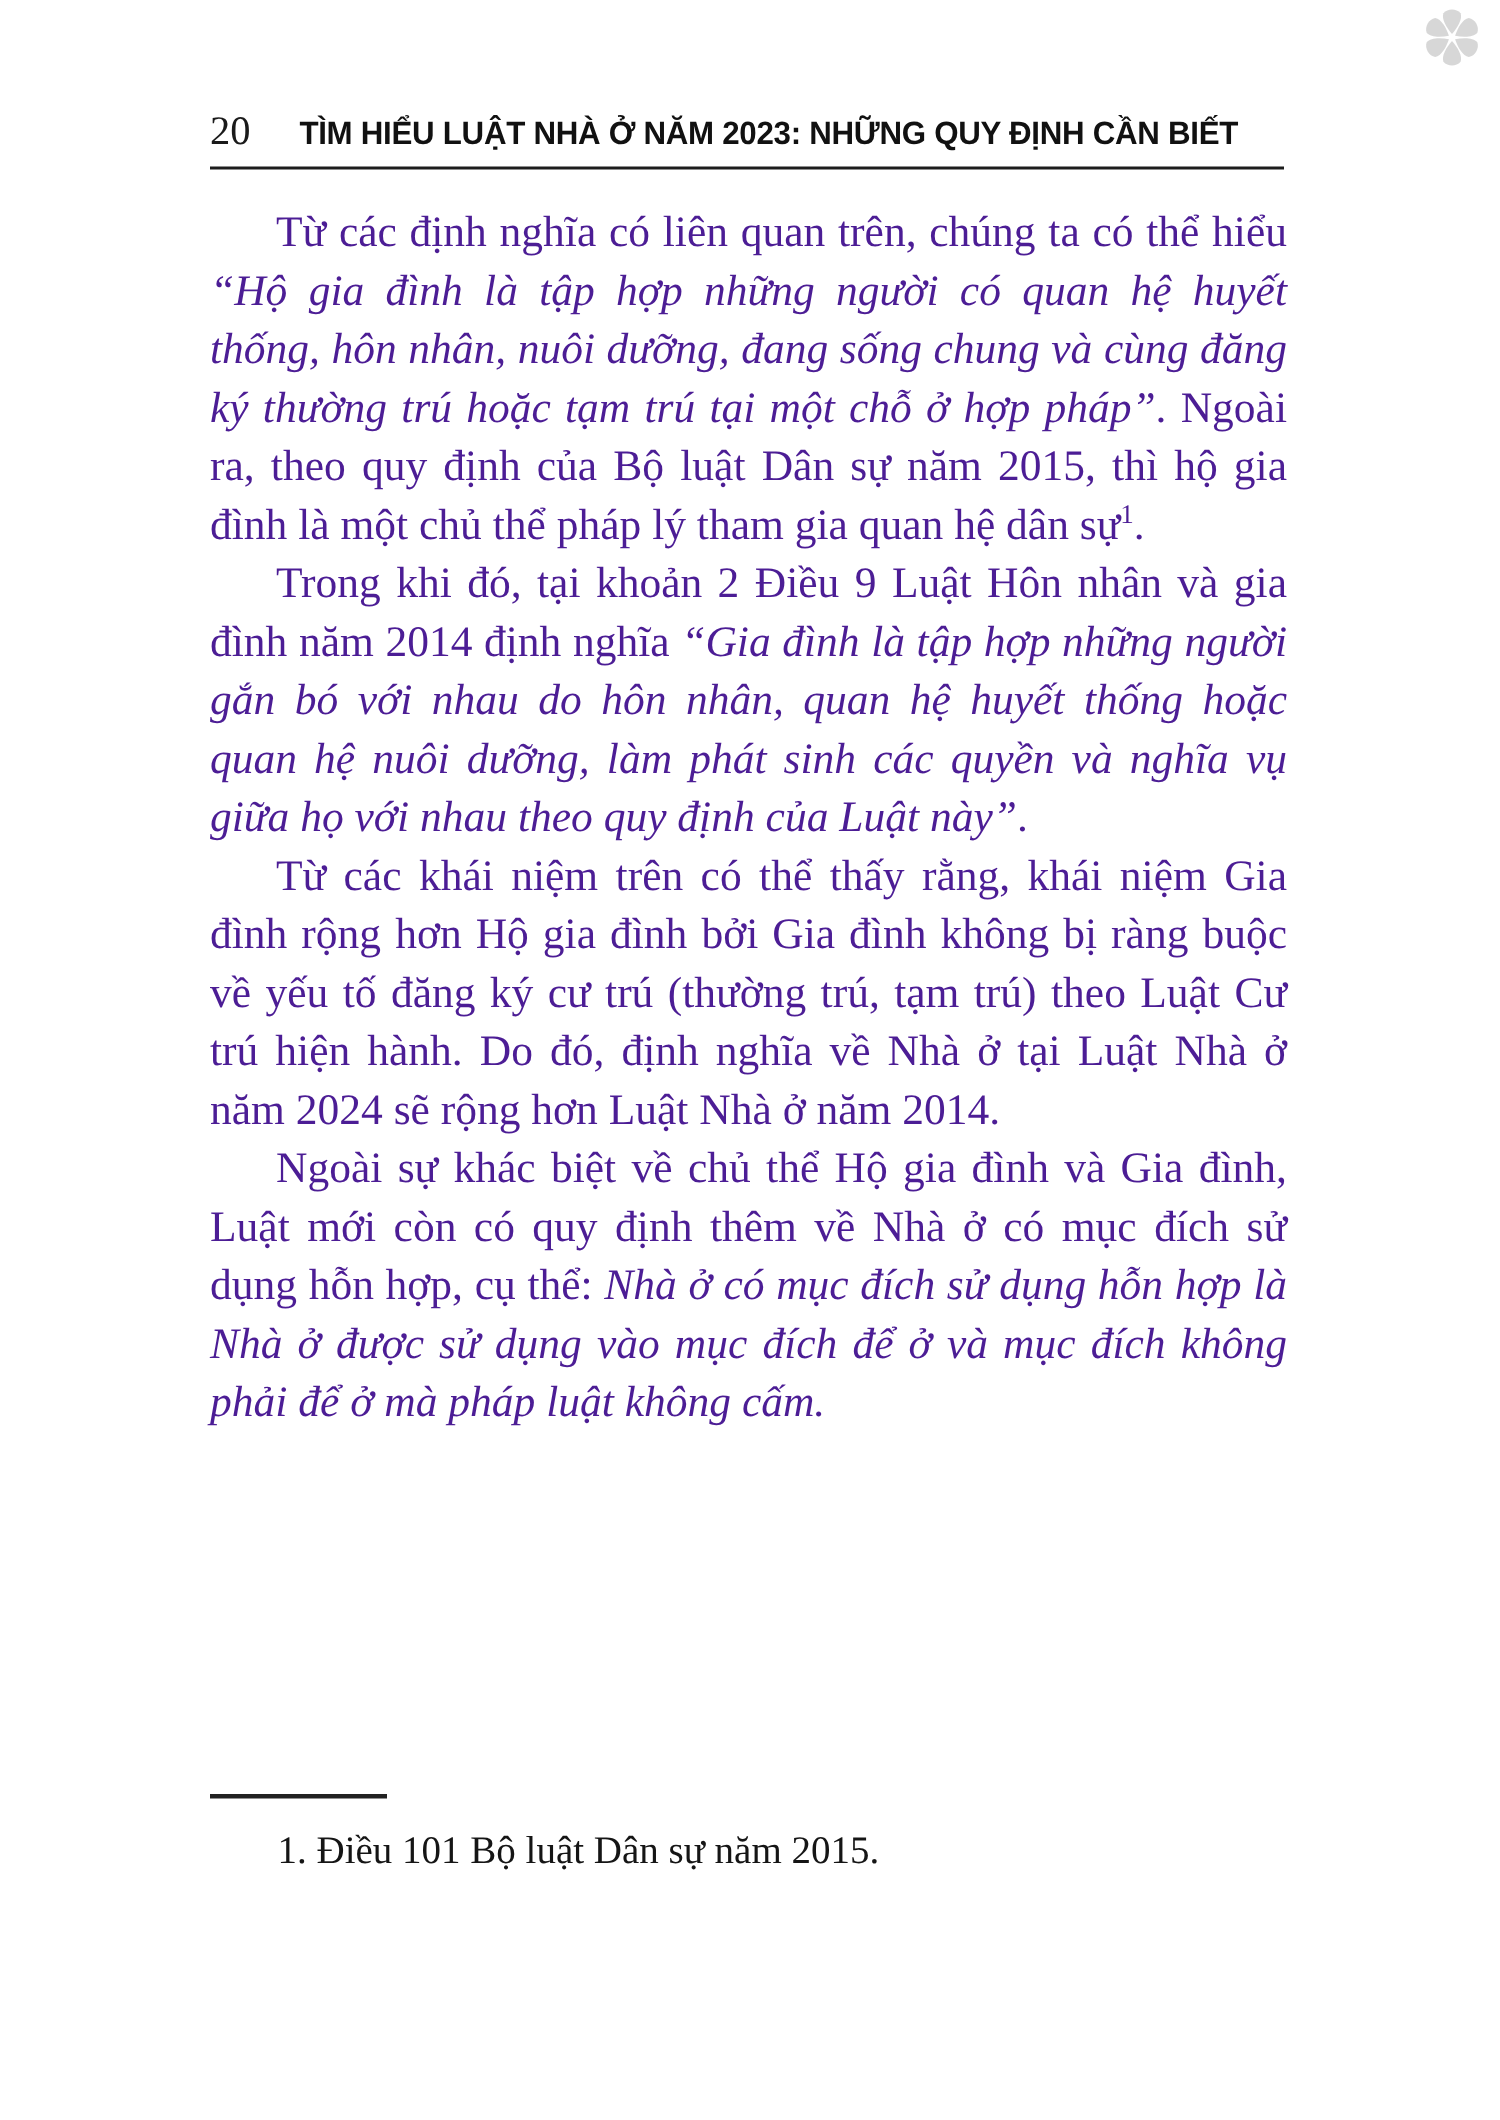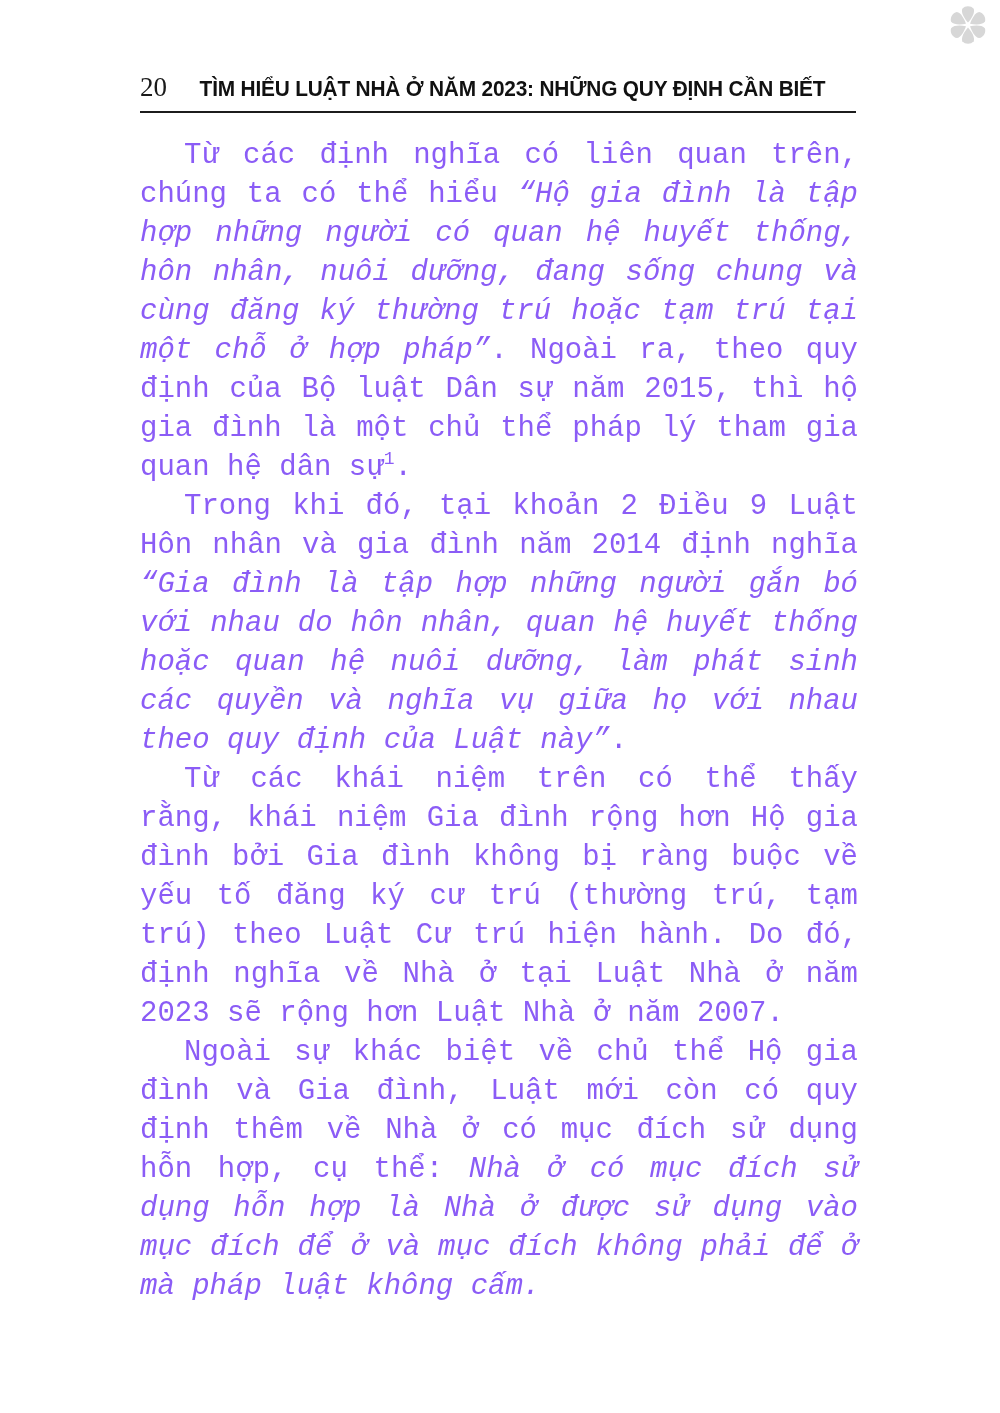--- a/index.html
+++ b/index.html
@@ -58,22 +58,21 @@
     top: 136px;
     left: 140px;
     width: 718px;
   }
   .para {
     margin: 0;
     font-size: 29px;
     line-height: 39px;
     text-align: justify;
     text-indent: 44px;
-    color: #8b5cf6;
-    font-family: Liberation Mono, monospace;
+    color: #4c1d95;
   }
   .para .it { font-style: italic; }
   .para sup {
     font-size: 0.62em;
     line-height: 0;
     vertical-align: super;
   }
   .footnote {
     position: absolute;
     top: 1196px;
@@ -112,18 +111,22 @@
 
   <div class="header-row">
     <span class="page-number">20</span>
     <span class="header-title">TÌM HIỂU LUẬT NHÀ Ở NĂM 2023: NHỮNG QUY ĐỊNH CẦN BIẾT</span>
   </div>
   <div class="header-rule"></div>
 
   <div class="body-col">
       <p class="para"><span>Từ các định nghĩa có liên quan trên, chúng ta có thể hiểu </span><span class="it">“Hộ gia đình là tập hợp những người có quan hệ huyết thống, hôn nhân, nuôi dưỡng, đang sống chung và cùng đăng ký thường trú hoặc tạm trú tại một chỗ ở hợp pháp”</span><span>. Ngoài ra, theo quy định của Bộ luật Dân sự năm 2015, thì hộ gia đình là một chủ thể pháp lý tham gia quan hệ dân sự</span><sup>1</sup><span>.</span></p>
       <p class="para"><span>Trong khi đó, tại khoản 2 Điều 9 Luật Hôn nhân và gia đình năm 2014 định nghĩa </span><span class="it">“Gia đình là tập hợp những người gắn bó với nhau do hôn nhân, quan hệ huyết thống hoặc quan hệ nuôi dưỡng, làm phát sinh các quyền và nghĩa vụ giữa họ với nhau theo quy định của Luật này”</span><span>.</span></p>
-      <p class="para"><span>Từ các khái niệm trên có thể thấy rằng, khái niệm Gia đình rộng hơn Hộ gia đình bởi Gia đình không bị ràng buộc về yếu tố đăng ký cư trú (thường trú, tạm trú) theo Luật Cư trú hiện hành. Do đó, định nghĩa về Nhà ở tại Luật Nhà ở năm 2023 sẽ rộng hơn Luật Nhà ở năm 2007.</span></p>
+      <p class="para"><span>Từ các khái niệm trên có thể thấy rằng, khái niệm Gia đình rộng hơn Hộ gia đình bởi Gia đình không bị ràng buộc về yếu tố đăng ký cư trú (thường trú, tạm trú) theo Luật Cư trú hiện hành. Do đó, định nghĩa về Nhà ở tại Luật Nhà ở năm 2024 sẽ rộng hơn Luật Nhà ở năm 2014.</span></p>
       <p class="para"><span>Ngoài sự khác biệt về chủ thể Hộ gia đình và Gia đình, Luật mới còn có quy định thêm về Nhà ở có mục đích sử dụng hỗn hợp, cụ thể: </span><span class="it">Nhà ở có mục đích sử dụng hỗn hợp là Nhà ở được sử dụng vào mục đích để ở và mục đích không phải để ở mà pháp luật không cấm.</span></p>
     </div>
 
+  <div class="footnote">
+    <div class="footnote-rule"></div>
+    <p class="footnote-text">1. Điều 101 Bộ luật Dân sự năm 2015.</p>
+  </div>
 
 </div>
 
 </body></html>

